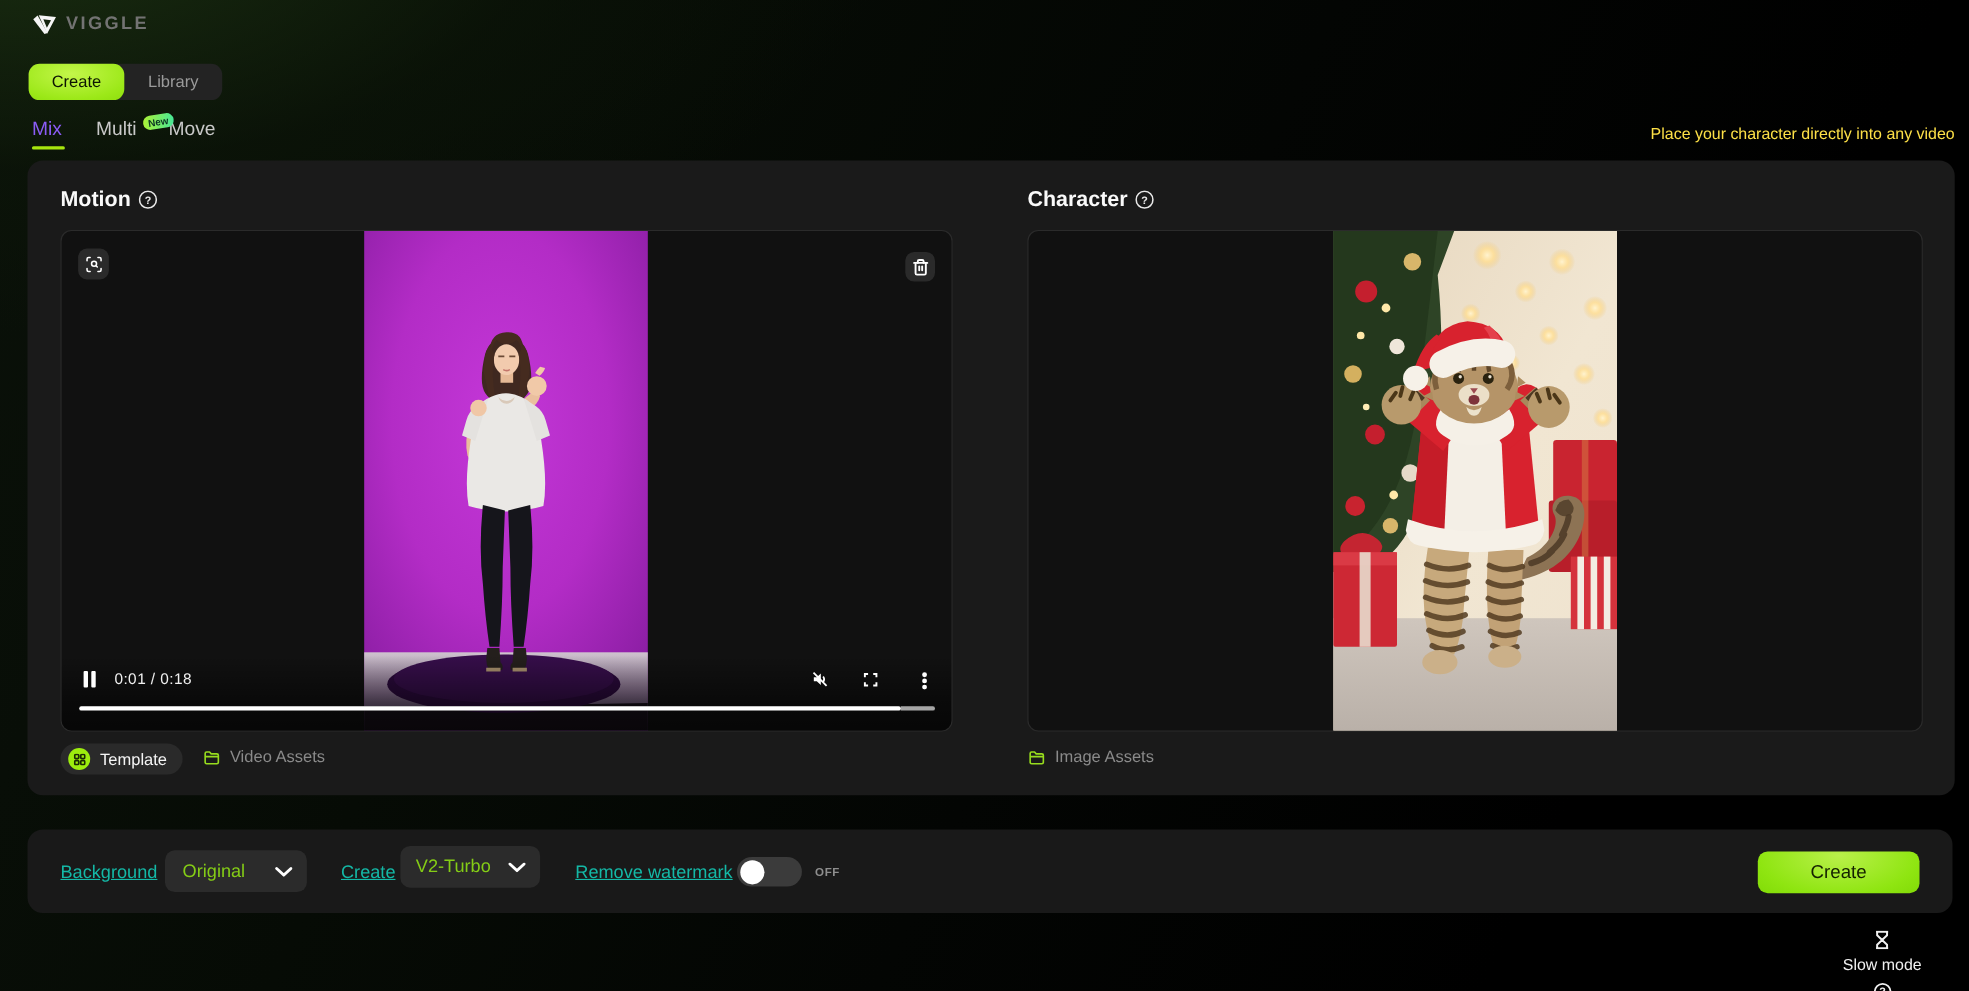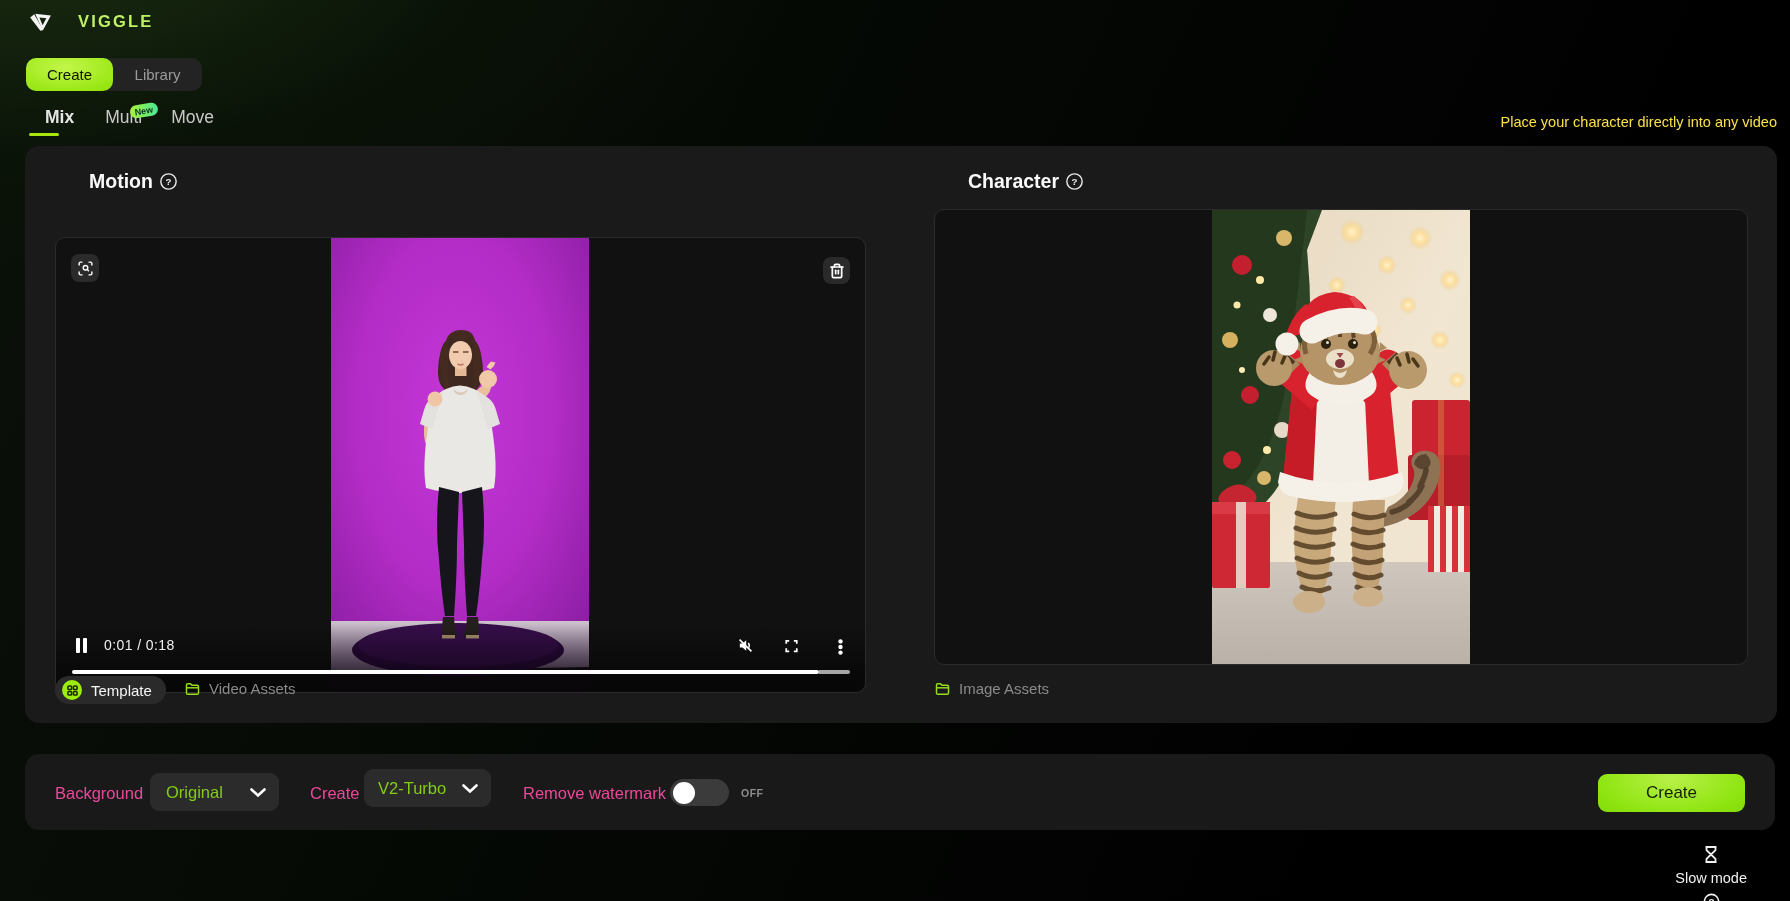--- a/index.html
+++ b/index.html
@@ -10,53 +10,53 @@
       radial-gradient(1050px 500px at 1% -8%, rgba(28,50,18,.9), rgba(12,22,8,.55) 45%, rgba(0,0,0,0) 75%),
       linear-gradient(115deg, #0a1109 0%, #060b05 30%, #030503 55%, #000 80%);
     background-color:#000;
     position:relative;
     color:#fff;
   }
   .abs { position:absolute; }
 
   
   .logo { left:30px; top:11px; display:flex; align-items:center; }
-  .logo-text { color:#bef264; font-size:16.5px; font-weight:700; letter-spacing:2.2px; margin-left:27px; }
+  .logo-text { color:#737373; font-size:16.5px; font-weight:700; letter-spacing:2.2px; margin-left:9px; }
 
   .seg { left:26px; top:58px; width:176px; height:33px; background:#232323; border-radius:10px; display:flex; }
   .seg .on {
     width:87px; height:33px; border-radius:10px;
     background:radial-gradient(95px 42px at 45% 28%, #c3f64a 0%, #9ce818 55%, #7fd400 100%);
     color:#0d1502; font-size:15px; font-weight:500;
     display:flex; align-items:center; justify-content:center;
   }
   .seg .off { flex:1; display:flex; align-items:center; justify-content:center; color:#9b9b9b; font-size:15px; }
 
   .tabs { left:29px; top:107px; display:flex; align-items:flex-start; }
   .tab { font-size:17.5px; color:#c9c9c9; }
-  .tab.mix { color:#e5e5e5; font-weight:700;margin-left:16px; }
+  .tab.mix { color:#8b5cf6; font-weight:400; }
   .mix-underline { left:29px; top:133px; width:30px; height:3px; border-radius:2px; background:#a7e60e; }
   .newbadge {
     position:absolute; left:130px; top:104px; padding:1.5px 4.5px;
     background:linear-gradient(100deg,#aef233 0%, #43e79b 100%);
     color:#0b3323; font-size:9px; font-weight:700; border-radius:8px;
     transform:rotate(-9deg);
   }
   .tagline { right:13px; top:113.5px; font-size:14.5px; color:#fde047; }
 
   
   .maincard { left:25px; top:146px; width:1752px; height:577px; background:#1a1a1a; border-radius:14px; }
-  .paneltitle { font-size:19.5px; font-weight:700; color:#fafafa; display:flex; align-items:center; gap:7px;margin-left:34px; }
+  .paneltitle { font-size:19.5px; font-weight:700; color:#fafafa; display:flex; align-items:center; gap:7px; }
   .help { width:17px; height:17px; }
 
   .innerbox {
     top:63px; height:456px; background:#111111;
     border:1px solid #2b2b2b; border-radius:10px; overflow:hidden;
   }
-  .box-motion { left:30px; width:811px;margin-top:28px; }
+  .box-motion { left:30px; width:811px; }
   .box-char  { left:909px; width:814px; }
 
   .iconbtn {
     position:absolute; width:28px; height:28px; background:rgba(44,44,44,.92);
     border-radius:8px; display:flex; align-items:center; justify-content:center;
   }
 
   
   .ctl-pause { left:20px; top:400px; width:11px; height:15px; display:flex; justify-content:space-between; }
   .ctl-pause i { width:4px; height:15px; background:#fff; border-radius:1px; }
@@ -67,21 +67,21 @@
   .tplpill {
     left:30px; height:28px; padding:0 14px 0 7px; background:#2a2a2a; border-radius:15px;
     display:flex; align-items:center; gap:9px;
   }
   .tpl-circ { width:20px; height:20px; border-radius:50%; background:#9ded0e; display:flex; align-items:center; justify-content:center; }
   .tplpill span { color:#f5f5f5; font-size:15px; font-weight:500; }
   .assetlink { display:flex; align-items:center; gap:8px; color:#8a8a8a; font-size:15px; }
 
   
   .bottombar { left:25px; top:754px; width:1750px; height:76px; background:#191919; border-radius:14px; }
-  .blabel { font-size:16.5px; color:#ec4899; }
+  .blabel { font-size:16.5px; color:#14b8a6;text-decoration:underline; }
   .select {
     height:38px; background:#2b2b2b; border-radius:9px; display:flex; align-items:center;
     color:#84cc16; font-size:16.5px; font-weight:500;
   }
   .toggle { width:59px; height:27px; background:#3b3b3b; border-radius:14px; position:relative; }
   .toggle .knob { position:absolute; left:2.5px; top:2.5px; width:22px; height:22px; border-radius:50%; background:#fff; }
   .toggle .txt { position:absolute; left:31px; top:8px; font-size:10.5px; font-weight:700; color:#8e8e8e; letter-spacing:.5px;margin-left:40px; }
   .createbtn {
     position:absolute; right:30px; top:20px; width:147px; height:38px; border-radius:9px;
     background:radial-gradient(120px 60px at 50% 10%, #b9f04a, #8fe511 60%, #78d400 100%);

